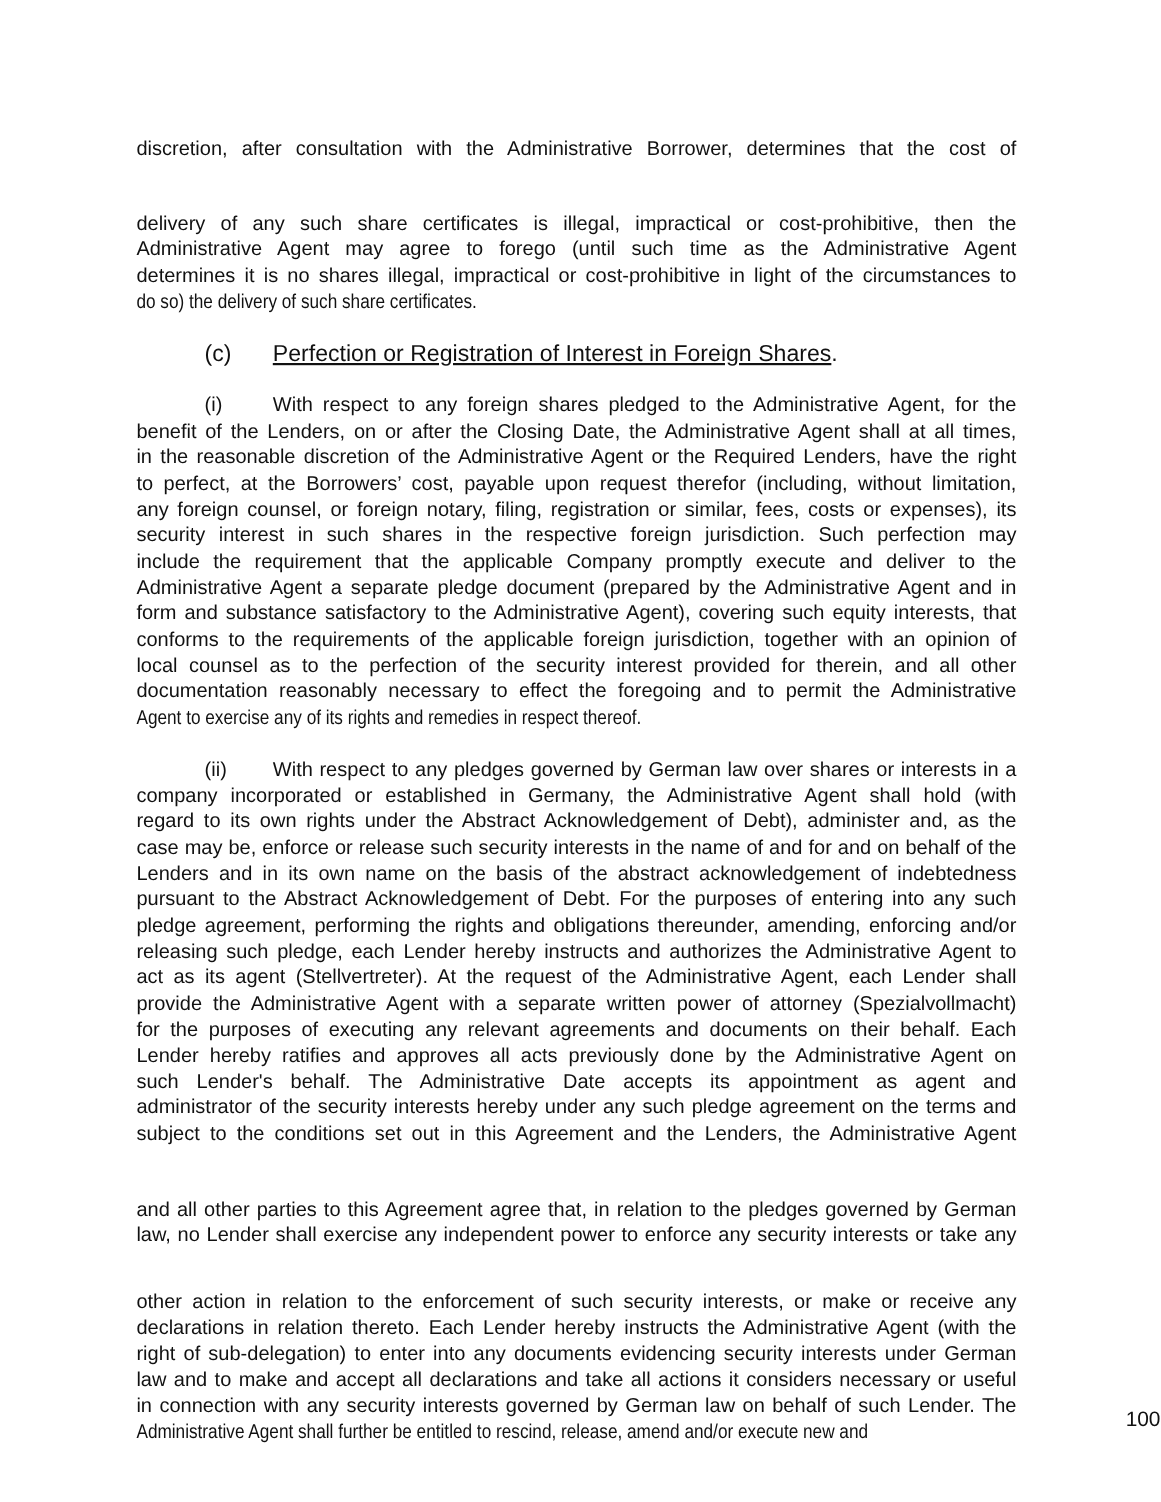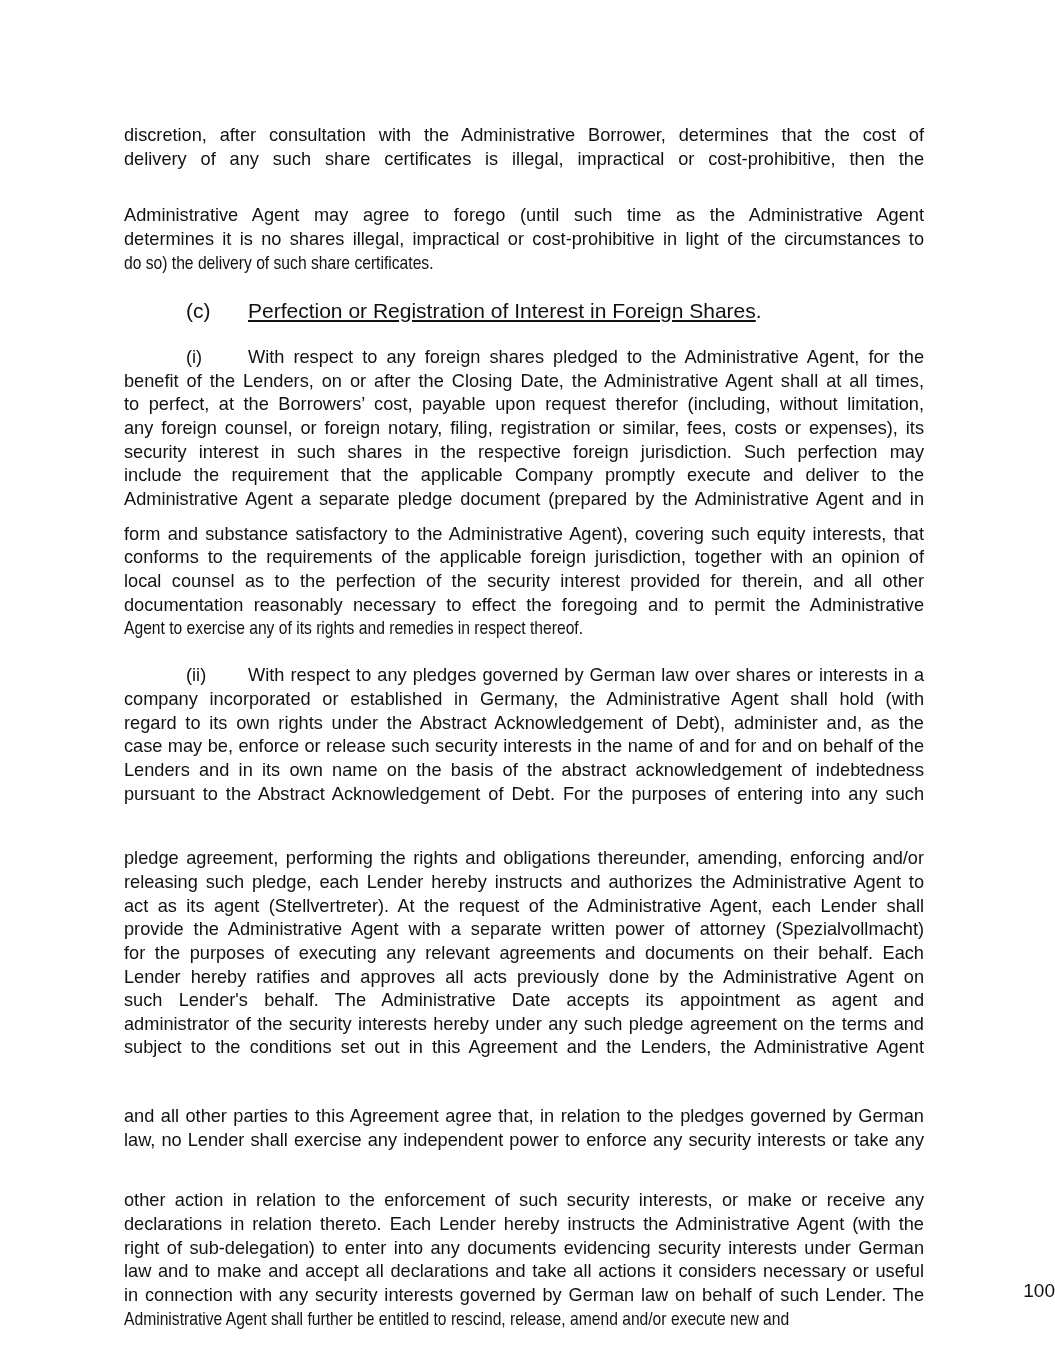--- a/index.html
+++ b/index.html
@@ -74,65 +74,66 @@
     color: #111111;
   }
 </style>
 </head>
 <body>
 
 <div class="page">
 
   <div class="para">
     <span class="line" style="display: block; width: 800px; transform: scaleX(1);">discretion, after consultation with the Administrative Borrower, determines that the cost of</span>
-    <span class="line" style="display: block; width: 800px; transform: scaleX(1);">delivery of any such share certificates is illegal, impractical or cost-prohibitive, then the</span>
-    <span class="line" style="display: block; width: 800px; transform: scaleX(1); margin-top: 33px;">Administrative Agent may agree to forego (until such time as the Administrative Agent</span>
+    <span class="line" style="display: block; width: 800px; transform: scaleX(1); margin-top: 44px;">delivery of any such share certificates is illegal, impractical or cost-prohibitive, then the</span>
+    <span class="line" style="display: block; width: 800px; transform: scaleX(1);">Administrative Agent may agree to forego (until such time as the Administrative Agent</span>
     <span class="line" style="display: block; width: 800px; transform: scaleX(1);">determines it is no shares illegal, impractical or cost-prohibitive in light of the circumstances to</span>
     <span class="line last" style="display: block; width: 360px; transform: scaleX(0.86);">do so) the delivery of such share certificates.</span>
   </div>
 
   <div class="gap"></div>
 
   <div class="heading-line">
     <span class="enum">(c)</span><span class="underlined">Perfection or Registration of Interest in Foreign Shares</span><span>.</span>
   </div>
 
   <div class="gap"></div>
 
   <div class="para">
     <div class="first-line-wrap">
       <span class="enum">(i)</span>
       <span class="rest" style="">With respect to any foreign shares pledged to the Administrative Agent, for the</span>
     </div>
     <span class="line" style="display: block; width: 800px; transform: scaleX(1);">benefit of the Lenders, on or after the Closing Date, the Administrative Agent shall at all times,</span>
+    <span class="line" style="display: block; width: 800px; transform: scaleX(1);">in the reasonable discretion of the Administrative Agent or the Required Lenders, have the right</span>
     <span class="line" style="display: block; width: 800px; transform: scaleX(1);">to perfect, at the Borrowers’ cost, payable upon request therefor (including, without limitation,</span>
     <span class="line" style="display: block; width: 800px; transform: scaleX(1);">any foreign counsel, or foreign notary, filing, registration or similar, fees, costs or expenses), its</span>
     <span class="line" style="display: block; width: 800px; transform: scaleX(1);">security interest in such shares in the respective foreign jurisdiction.  Such perfection may</span>
     <span class="line" style="display: block; width: 800px; transform: scaleX(1);">include the requirement that the applicable Company promptly execute and deliver to the</span>
     <span class="line" style="display: block; width: 800px; transform: scaleX(1);">Administrative Agent a separate pledge document (prepared by the Administrative Agent and in</span>
-    <span class="line" style="display: block; width: 800px; transform: scaleX(1); margin-top: 11px;">form and substance satisfactory to the Administrative Agent), covering such equity interests, that</span>
+    <span class="line" style="display: block; width: 800px; transform: scaleX(1);">form and substance satisfactory to the Administrative Agent), covering such equity interests, that</span>
     <span class="line" style="display: block; width: 800px; transform: scaleX(1);">conforms to the requirements of the applicable foreign jurisdiction, together with an opinion of</span>
     <span class="line" style="display: block; width: 800px; transform: scaleX(1);">local counsel as to the perfection of the security interest provided for therein, and all other</span>
     <span class="line" style="display: block; width: 800px; transform: scaleX(1);">documentation reasonably necessary to effect the foregoing and to permit the Administrative</span>
     <span class="line last" style="display: block; width: 534px; transform: scaleX(0.86);">Agent to exercise any of its rights and remedies in respect thereof.</span>
   </div>
 
   <div class="gap"></div>
 
   <div class="para">
     <div class="first-line-wrap">
       <span class="enum">(ii)</span>
       <span class="rest" style="">With respect to any pledges governed by German law over shares or interests in a</span>
     </div>
     <span class="line" style="display: block; width: 800px; transform: scaleX(1);">company incorporated or established in Germany, the Administrative Agent shall hold (with</span>
     <span class="line" style="display: block; width: 800px; transform: scaleX(1);">regard to its own rights under the Abstract Acknowledgement of Debt), administer and, as the</span>
     <span class="line" style="display: block; width: 800px; transform: scaleX(1);">case may be, enforce or release such security interests in the name of and for and on behalf of the</span>
     <span class="line" style="display: block; width: 800px; transform: scaleX(1);">Lenders and in its own name on the basis of the abstract acknowledgement of indebtedness</span>
     <span class="line" style="display: block; width: 800px; transform: scaleX(1);">pursuant to the Abstract Acknowledgement of Debt. For the purposes of entering into any such</span>
-    <span class="line" style="display: block; width: 800px; transform: scaleX(1); margin-top: 41px;">pledge agreement, performing the rights and obligations thereunder, amending, enforcing and/or</span>
+    <span class="line" style="display: block; width: 800px; transform: scaleX(1);">pledge agreement, performing the rights and obligations thereunder, amending, enforcing and/or</span>
     <span class="line" style="display: block; width: 800px; transform: scaleX(1);">releasing such pledge, each Lender hereby instructs and authorizes the Administrative Agent to</span>
     <span class="line" style="display: block; width: 800px; transform: scaleX(1);">act as its agent (Stellvertreter). At the request of the Administrative Agent, each Lender shall</span>
     <span class="line" style="display: block; width: 800px; transform: scaleX(1);">provide the Administrative Agent with a separate written power of attorney (Spezialvollmacht)</span>
     <span class="line" style="display: block; width: 800px; transform: scaleX(1);">for the purposes of executing any relevant agreements and documents on their behalf. Each</span>
     <span class="line" style="display: block; width: 800px; transform: scaleX(1);">Lender hereby ratifies and approves all acts previously done by the Administrative Agent on</span>
     <span class="line" style="display: block; width: 800px; transform: scaleX(1);">such Lender's behalf. The Administrative Date accepts its appointment as agent and</span>
     <span class="line" style="display: block; width: 800px; transform: scaleX(1);">administrator of the security interests hereby under any such pledge agreement on the terms and</span>
     <span class="line" style="display: block; width: 800px; transform: scaleX(1);">subject to the conditions set out in this Agreement and the Lenders, the Administrative Agent</span>
     <span class="line" style="display: block; width: 800px; transform: scaleX(1); margin-top: 45px;">and all other parties to this Agreement agree that, in relation to the pledges governed by German</span>
     <span class="line" style="display: block; width: 800px; transform: scaleX(1);">law, no Lender shall exercise any independent power to enforce any security interests or take any</span>

